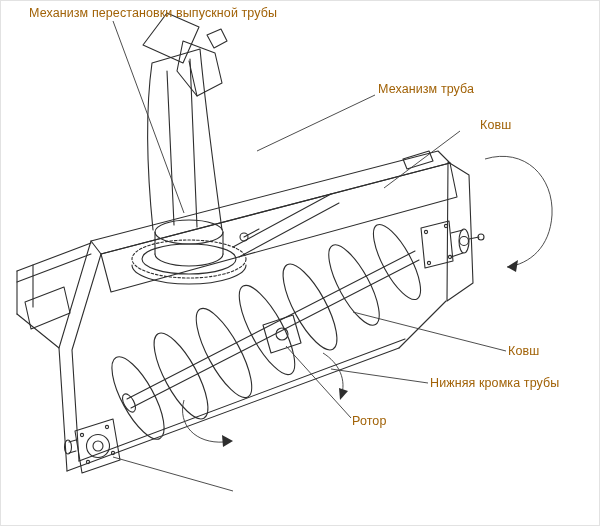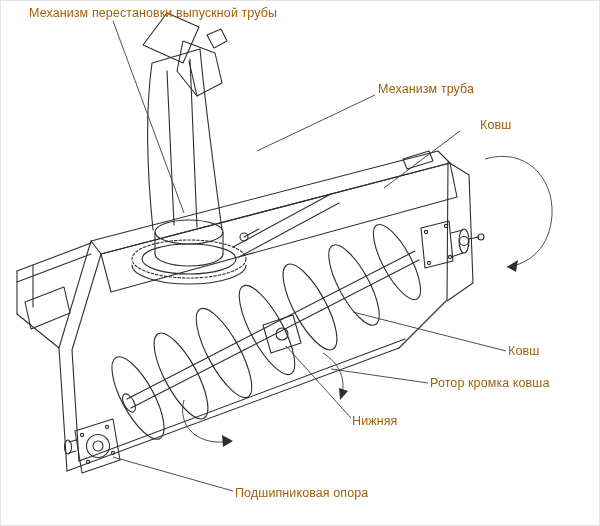--- a/index.html
+++ b/index.html
@@ -140,17 +140,16 @@
       <path d="M427,382 L330,368"></path>
       <path d="M350,417 L285,345"></path>
       <path d="M232,490 L112,456"></path>
     </g>
   </svg>
 
   <div class="label" style="left:28px;top:5px">Механизм перестановки выпускной трубы</div>
   <div class="label" style="left:377px;top:81px">Механизм труба</div>
   <div class="label" style="left:479px;top:117px">Ковш</div>
   <div class="label" style="left:507px;top:343px">Ковш</div>
-  <div class="label" style="left:429px;top:375px">Ротор кромка ковша</div>
-  <div class="label" style="left:351px;top:413px">Нижняя</div>
-  <div class="label" style="left:234px;top:485px">Подшипниковая опора</div>
+  <div class="label" style="left:429px;top:375px">Нижняя кромка трубы</div>
+  <div class="label" style="left:351px;top:413px">Ротор</div>
 
 </div>
 
 </body></html>

